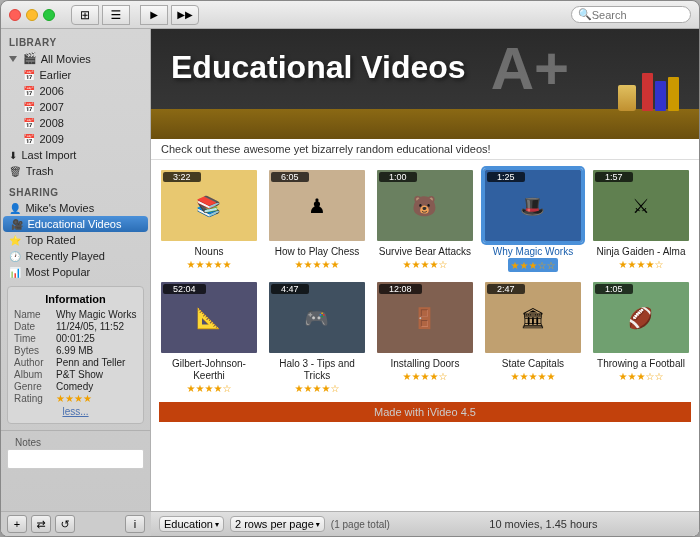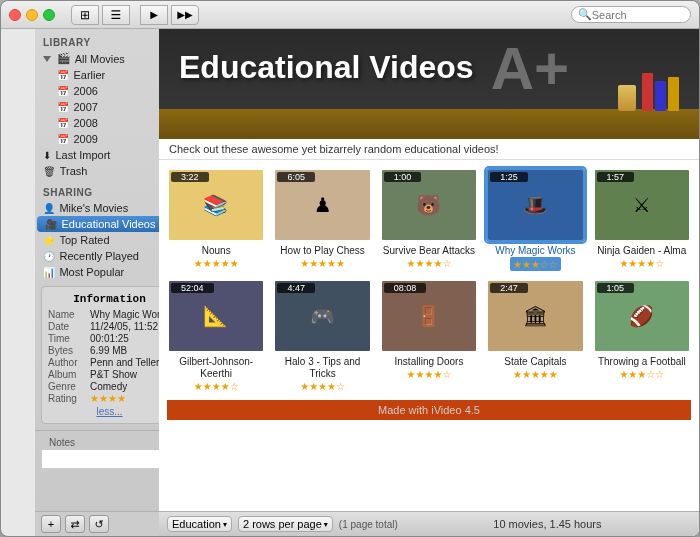--- a/index.html
+++ b/index.html
@@ -155,21 +155,20 @@
       border: 1px solid #b8b8b8;
       border-radius: 4px;
       margin: 6px;
       padding: 6px;
     }
     .info-box-title {
       font-weight: bold;
       text-align: center;
       font-size: 11px;
       margin-bottom: 4px;
-      font-family: Liberation Mono, monospace;
     }
     .info-row {
       display: flex;
       font-size: 10px;
       margin-bottom: 1px;
     }
     .info-label {
       color: #555;
       width: 42px;
       flex-shrink: 0;
@@ -351,25 +350,24 @@
     }
     .bottom-btn.grouped { border-radius: 0; margin-left: -1px; }
     .bottom-btn.grouped:first-child { border-radius: 4px 0 0 4px; margin-left: 0; }
     .bottom-btn.grouped:last-child { border-radius: 0 4px 4px 0; }
     
     ::-webkit-scrollbar { width: 8px; }
     ::-webkit-scrollbar-track { background: #e0e0e0; }
     ::-webkit-scrollbar-thumb { background: #aaa; border-radius: 4px; }
     .sidebar-wrapper {
       position: relative;
-      width: 124px;
+      width: 150px;
       display: flex;
       flex-direction: column;
       overflow: hidden;
-      margin-left: 34px;
     }
     .notes-area {
       border-top: 1px solid #b0b0b0;
       padding: 4px 6px;
     }
     .notes-input {
       width: 100%;
       height: 20px;
       border: 1px solid #ccc;
       border-radius: 2px;
@@ -595,21 +593,21 @@
     <div class="video-thumb">
       <div class="video-thumb-bg" style="background:#405060;">🎮</div>
       <div class="video-time">4:47</div>
     </div>
     <div class="video-title">Halo 3 - Tips and Tricks</div>
     <span class="stars">★★★★☆</span>
   </div>
             <div class="video-item">
     <div class="video-thumb">
       <div class="video-thumb-bg" style="background:#806050;">🚪</div>
-      <div class="video-time">08:08</div>
+      <div class="video-time">12:08</div>
     </div>
     <div class="video-title">Installing Doors</div>
     <span class="stars">★★★★☆</span>
   </div>
             <div class="video-item">
     <div class="video-thumb">
       <div class="video-thumb-bg" style="background:#c0a070;">🏛</div>
       <div class="video-time">2:47</div>
     </div>
     <div class="video-title">State Capitals</div>

